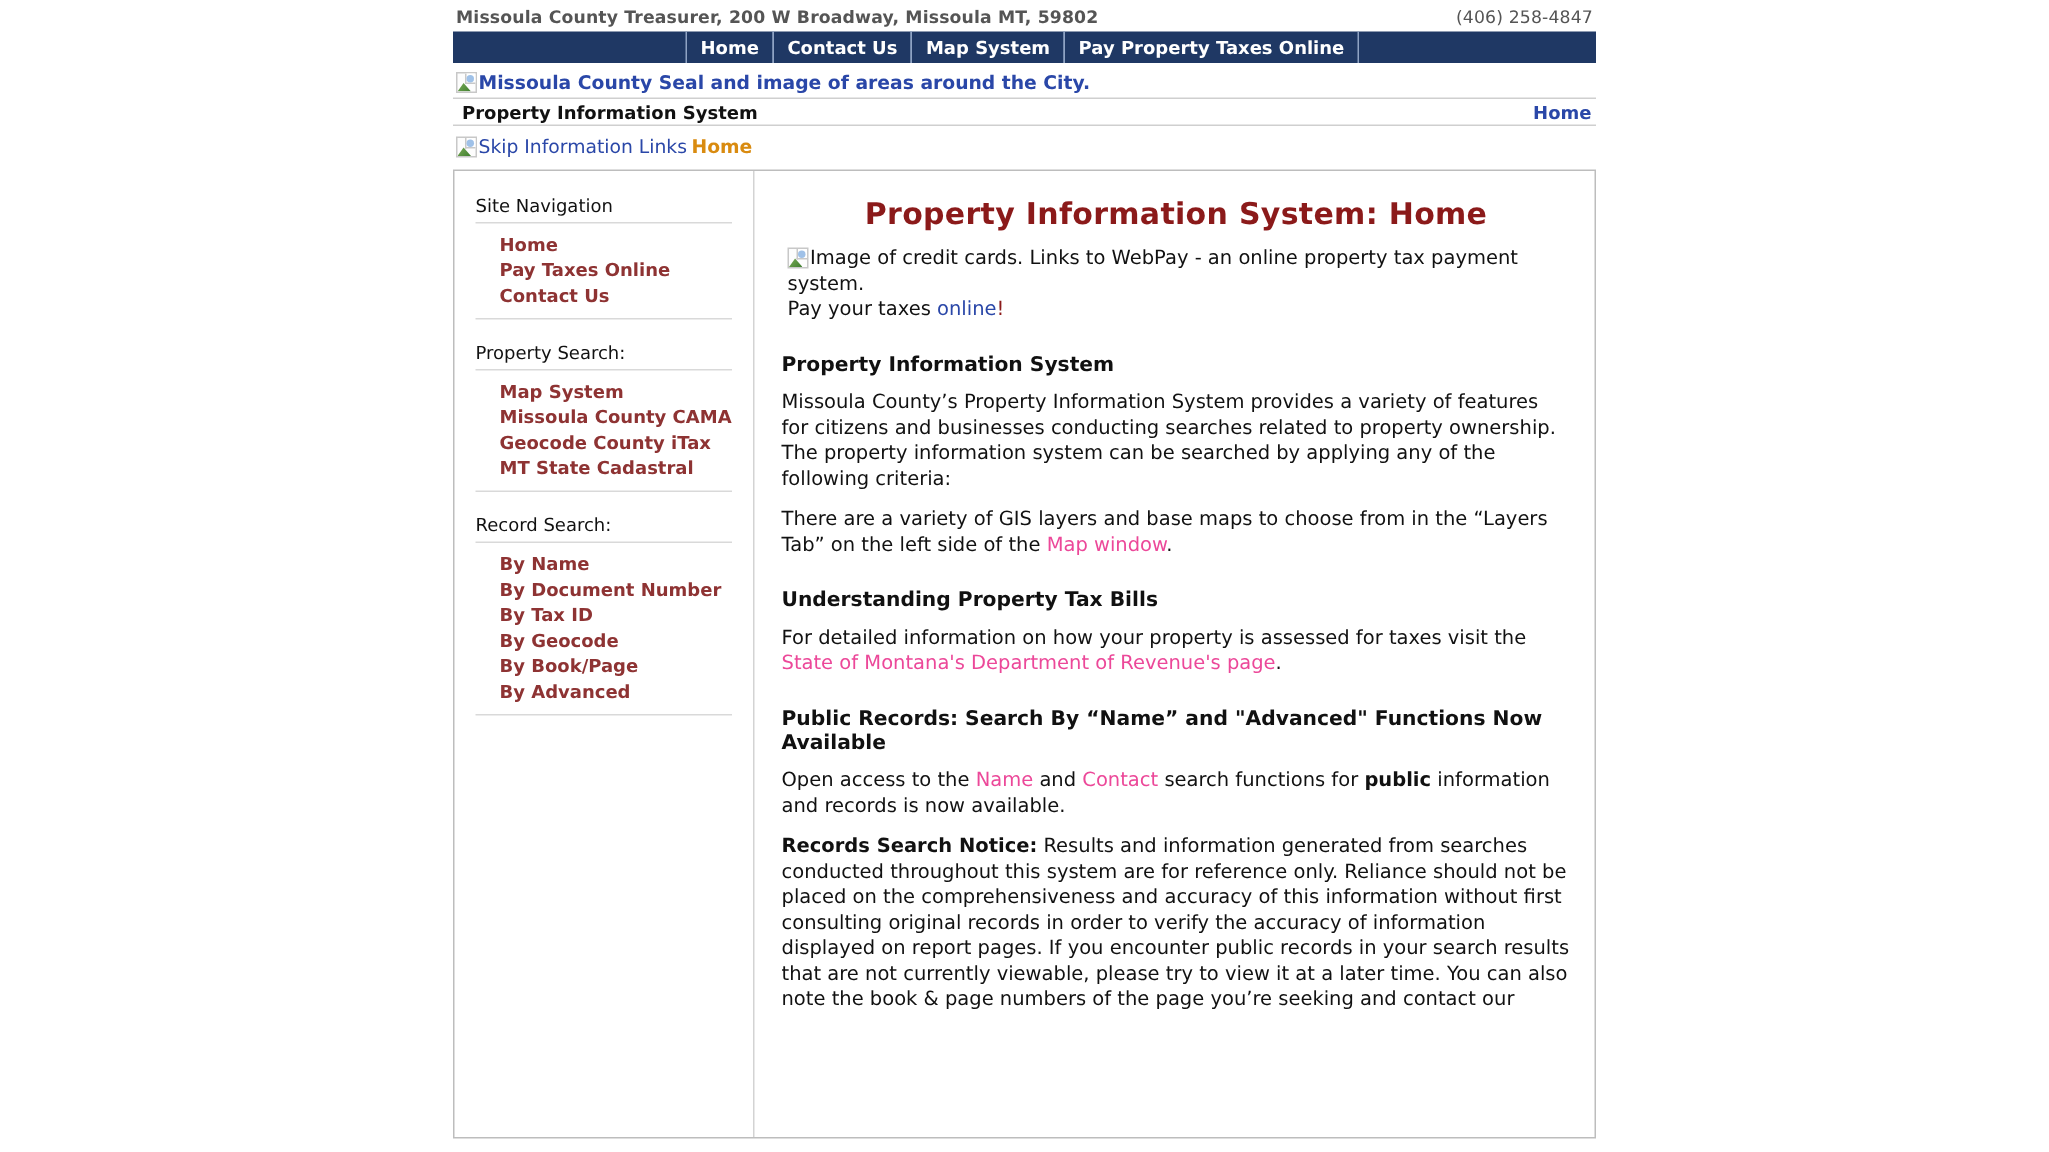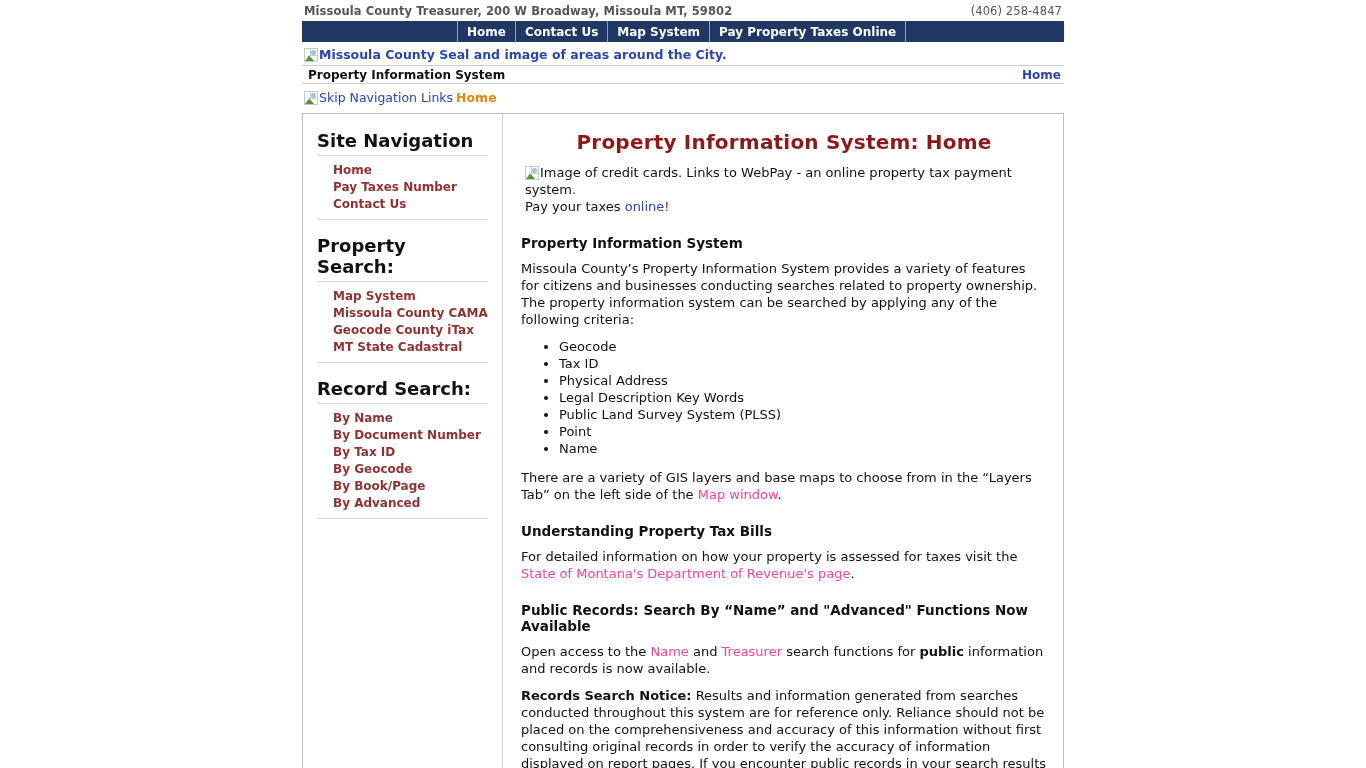--- a/index.html
+++ b/index.html
@@ -169,22 +169,22 @@
   
   .sidebar {
     width: 200px;
     flex: 0 0 200px;
     border-right: 1px solid #d3d3d3;
     padding: 12px 0 10px 0;
     box-sizing: border-box;
   }
   .side-group { padding: 0 14px 0 14px; }
   .side-head {
-    font-size: 18px;
-    font-weight: bold;
+    font-size: 12px;
+    font-weight: normal;
     color: #111111;
     padding: 4px 0 4px 0;
     border-bottom: 1px solid #d9d9d9;
     margin-bottom: 3px;
   }
   .side-links {
     padding: 3px 0 6px 16px;
     border-bottom: 1px solid #d9d9d9;
     margin-bottom: 11px;
   }
@@ -281,32 +281,32 @@
   <div class="seal-row">
     <span class="brokenimg"><span class="tear"></span></span><span class="alt">Missoula County Seal and image of areas around the City.</span>
   </div>
 
   <div class="pis-bar">
     <span class="title">Property Information System</span>
     <a class="homelink">Home</a>
   </div>
 
   <div class="skipnav">
-    <span class="brokenimg"><span class="tear"></span></span><a class="skiplabel">Skip Navigation Links</a><span class="crumb-home">Home</span>
+    <span class="brokenimg"><span class="tear"></span></span><a class="skiplabel">Skip Information Links</a><span class="crumb-home">Home</span>
   </div>
 
   <div class="content-box">
 
     <div class="sidebar">
 
       <div class="side-group">
         <div class="side-head">Site Navigation</div>
         <div class="side-links">
           <a class="side-link">Home</a>
-          <a class="side-link">Pay Taxes Number</a>
+          <a class="side-link">Pay Taxes Online</a>
           <a class="side-link">Contact Us</a>
         </div>
       </div>
 
       <div class="side-group">
         <div class="side-head">Property Search:</div>
         <div class="side-links">
           <a class="side-link">Map System</a>
           <a class="side-link">Missoula County CAMA</a>
           <a class="side-link">Geocode County iTax</a>
@@ -333,37 +333,28 @@
       <h1 class="page-title">Property Information System: Home</h1>
 
       <div class="webpay-block">
         <span class="brokenimg"><span class="tear"></span></span><span>Image of credit cards. Links to WebPay - an online property tax payment system.</span><br>
         <span>Pay your taxes </span><a class="online-link">online</a><span class="bang">!</span>
       </div>
 
       <h2 class="sec">Property Information System</h2>
       <p class="body">Missoula County’s Property Information System provides a variety of features for citizens and businesses conducting searches related to property ownership. The property information system can be searched by applying any of the following criteria:</p>
 
-      <ul class="criteria">
-        <li>Geocode</li>
-        <li>Tax ID</li>
-        <li>Physical Address</li>
-        <li>Legal Description Key Words</li>
-        <li>Public Land Survey System (PLSS)</li>
-        <li>Point</li>
-        <li>Name</li>
-      </ul>
 
       <p class="body"><span>There are a variety of GIS layers and base maps to choose from in the “Layers Tab” on the left side of the </span><a class="inline">Map window</a><span>.</span></p>
 
       <h2 class="sec spaced">Understanding Property Tax Bills</h2>
       <p class="body"><span>For detailed information on how your property is assessed for taxes visit the </span><a class="inline">State of Montana's Department of Revenue's page</a><span>.</span></p>
 
       <h2 class="sec spaced">Public Records: Search By “Name” and "Advanced" Functions Now Available</h2>
-      <p class="body"><span>Open access to the </span><a class="inline">Name</a><span> and </span><a class="inline">Treasurer</a><span> search functions for </span><span class="b">public</span><span> information and records is now available.</span></p>
+      <p class="body"><span>Open access to the </span><a class="inline">Name</a><span> and </span><a class="inline">Contact</a><span> search functions for </span><span class="b">public</span><span> information and records is now available.</span></p>
 
       <p class="body"><span class="notice-lead">Records Search Notice:</span><span> Results and information generated from searches conducted throughout this system are for reference only. Reliance should not be placed on the comprehensiveness and accuracy of this information without first consulting original records in order to verify the accuracy of information displayed on report pages. If you encounter public records in your search results that are not currently viewable, please try to view it at a later time. You can also note the book &amp; page numbers of the page you’re seeking and contact our </span></p>
 
     </div>
 
   </div>
 
 </div>
 
 </body></html>

